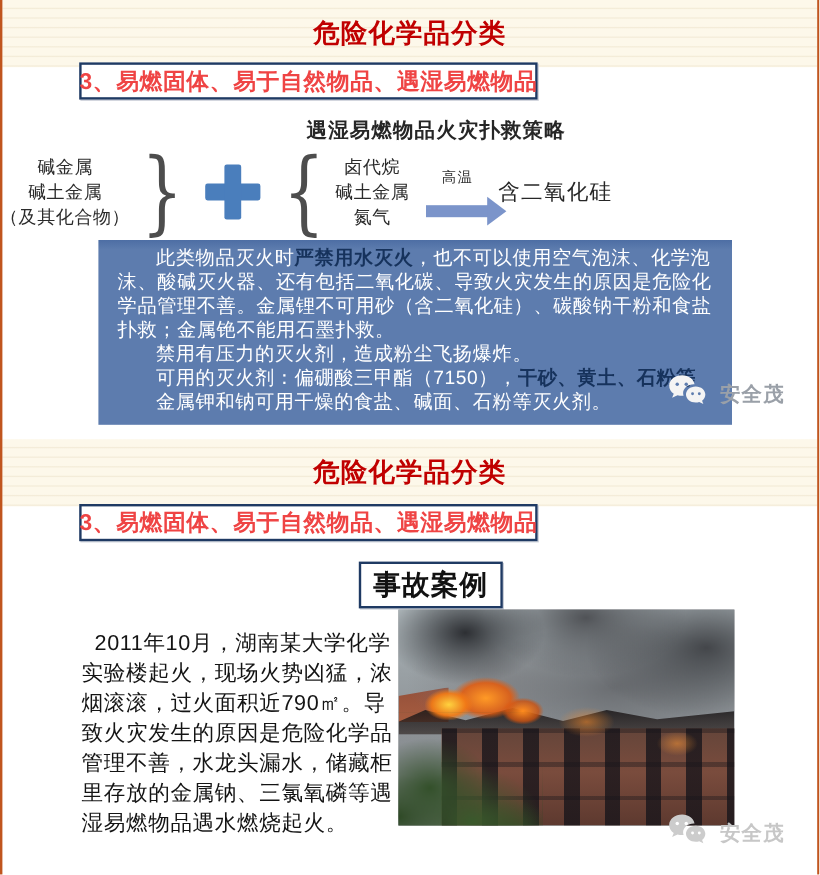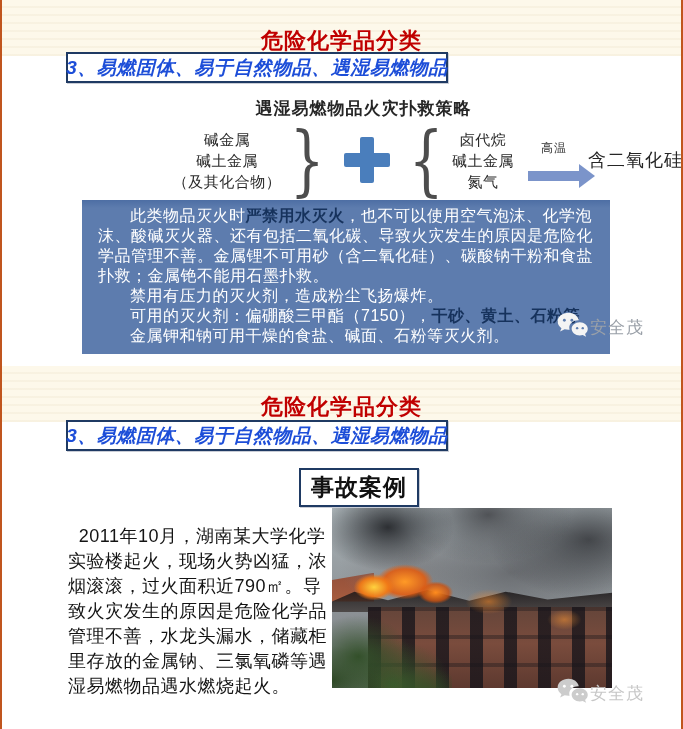--- a/index.html
+++ b/index.html
@@ -6,56 +6,56 @@
   html,body { background:#ffffff; }
   body { font-family: "Liberation Sans", "DejaVu Sans", sans-serif; }
 
   .page { position: relative; width: 683px; height: 729px; background:#fff; overflow: hidden; margin: 0 auto; }
   .edge { position:absolute; top:0; bottom:0; width:2px; background:#c0551e; z-index:30; }
   .edge.left { left:0; } .edge.right { right:0; }
 
   
   .band { position:absolute; left:2px; right:2px; height:56px;
           background: repeating-linear-gradient(180deg, #fdf8ea 0px, #fdf8ea 6px, #f3ebd7 7px, #fdf8ea 8px);
-          display:flex; align-items:flex-end; justify-content:center; }
+          display:flex; align-items:center; justify-content:center; }
   .band-1 { top:0; } .band-2 { top:366px; }
   .main-title { color:#c00000; font-size:22px; font-weight:bold; letter-spacing:1px; }
 
   .heading-box { position:absolute; left:66px; top:52px; width:382px; height:31px;
                  background:#fff; border:2px solid #1f3a63; display:flex; align-items:center; justify-content:center;
                  box-shadow: 1px 1px 0 #c9cdd6; }
   .heading-box.hb2 { top:420px; }
-  .heading-box span { font-size:19px; font-weight:bold; color:#1d4ed8; letter-spacing:0.5px; white-space:nowrap;font-style:italic; }
+  .heading-box span { font-size:19px; font-weight:bold; color:#ef4444; letter-spacing:0.5px; white-space:nowrap; }
 
   .diagram-title { position:absolute; left:0; right:0; top:97px; text-align:center;
                    font-size:17px; font-weight:bold; color:#262626; letter-spacing:1px;padding-left:44px; }
 
   .diagram { position:absolute; left:0; right:0; top:118px; height:84px;
-             display:flex; align-items:center; justify-content:flex-end; }
+             display:flex; align-items:center; justify-content:flex-start; }
   .dg-group { font-size:15px; line-height:21px; color:#2b2b2b; text-align:center; letter-spacing:0.5px; }
   .brace { font-family:"DejaVu Serif", serif; font-size:76px; font-weight:normal; color:#4d4d4d;
            line-height:76px; transform:scaleX(.72); margin:0 2px; user-select:none; }
   .plus { position:relative; width:46px; height:46px; margin:0 10px; }
   .plus i { position:absolute; background:#4a7ebc; border-radius:2px; display:block; }
   .plus .ph { left:0; top:16px; width:46px; height:14px; }
   .plus .pv { left:16px; top:0; width:14px; height:46px; }
   .arrow-wrap { display:flex; flex-direction:column; align-items:center; margin:0 8px 0 14px; }
   .arrow-label { font-size:12px; color:#333; margin-bottom:14px; letter-spacing:1px; }
   .arrow { position:relative; width:52px; height:10px; background:#7b94ca; }
   .arrow:after { content:""; position:absolute; right:-15px; top:-7px; border-left:16px solid #7b94ca;
                  border-top:12px solid transparent; border-bottom:12px solid transparent; }
   .dg-result { font-size:18px; color:#262626; letter-spacing:1px; }
 
   .blue-box { position:absolute; left:82px; top:200px; width:528px;
               background: linear-gradient(180deg, #4d6ea4 0px, #5d7cae 8px);
               padding:6px 16px 8px 16px; }
   .blue-box p { color:#ffffff; font-size:16px; line-height:20px; text-indent:2em; letter-spacing:0.5px; }
   .blue-box .run-b { color:#16325c; font-weight:bold; }
 
-  .watermark { position:absolute; display:flex; align-items:center; gap:0; z-index:20; }
+  .watermark { position:absolute; display:flex; align-items:center; gap:10px; z-index:20;font-weight:bold; }
   .wm1 { left:556px; top:312px; }
   .wm2 { left:556px; top:678px; }
   .wm-text { font-size:17px; letter-spacing:1px; }
   .wm1 .wm-text { color:#9aa0a8; }
   .wm2 .wm-text { color:#c7c7c7; }
   .wm1 .wm-icon { color:#f4f4f4; }
   .wm2 .wm-icon { color:#cccccc; }
 
   .case-box { position:absolute; left:299px; top:468px; background:#fff; border:2px solid #1f3a63;
               padding:2px 10px; box-shadow:1px 1px 0 #c9cdd6; }

